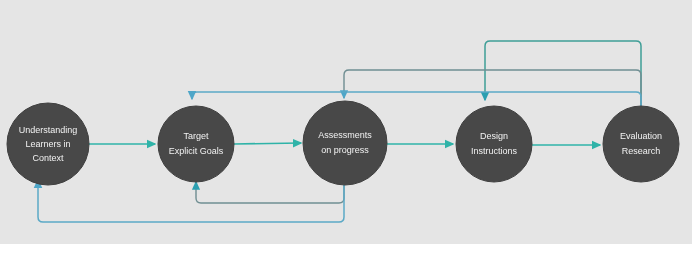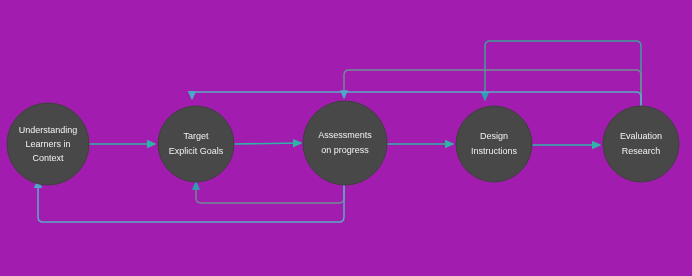--- a/index.html
+++ b/index.html
@@ -3,22 +3,22 @@
 <meta charset="utf-8">
 <style>
   html, body {
     margin: 0;
     padding: 0;
     background: #ffffff;
   }
   #canvas {
     position: relative;
     width: 692px;
-    height: 276px;
-    background: #a21caf;
+    height: 244px;
+    background: #e5e5e5;
     overflow: hidden;
     font-family: "Liberation Sans", sans-serif;
   }
   #diagram-svg {
     position: absolute;
     inset: 0;
     width: 692px;
     height: 276px;
   }
   .node-circle {

